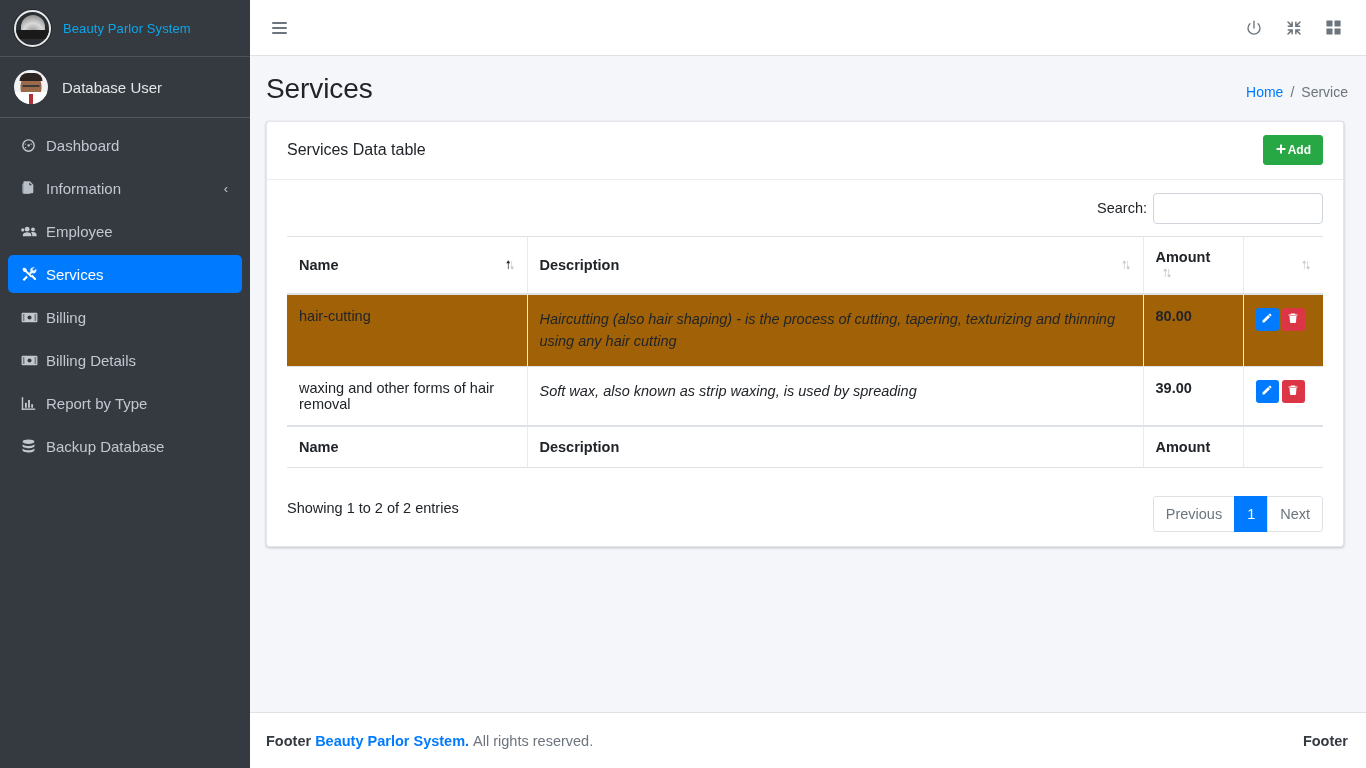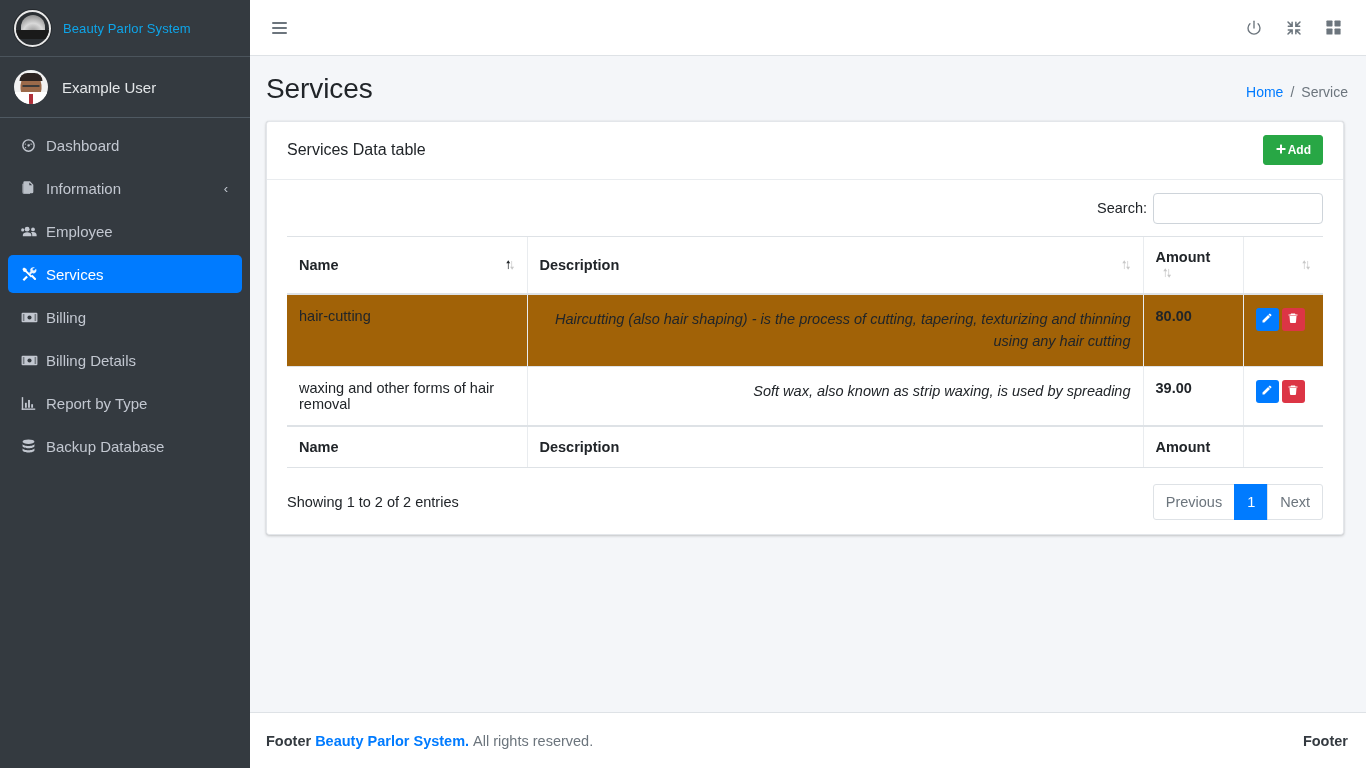--- a/index.html
+++ b/index.html
@@ -189,21 +189,21 @@
   table.dt thead th + th, table.dt tfoot th + th,
   table.dt tbody td + td { border-left: 1px solid #e9ecef; }
   table.dt tbody td {
     padding: 13px 12px; font-size: 14.5px; color: #212529;
     border-bottom: 1px solid #dee2e6; vertical-align: top;
   }
   table.dt tbody tr.odd td { background: #a16207; }
   .col-name { width: 240px; }
   .col-amount { width: 100px; }
   .col-actions { width: 80px; }
-  td.desc { font-style: italic; line-height: 1.55; text-align: right; }
+  td.desc { font-style: italic; line-height: 1.55; }
   td.amount { font-weight: bold; color: #0000cd; }
   .sort-ico {
     position: absolute; right: 10px; top: 50%;
     transform: translateY(-50%);
     display: inline-flex; gap: 0px;
   }
 
   .act-wrap { display: flex; gap: 3px; }
   .btn-sq {
     width: 23px; height: 23px; border-radius: 3px;
@@ -211,21 +211,21 @@
     cursor: pointer; border: none;
   }
   .btn-edit { background: #007bff; }
   .btn-del  { background: #dc3545; }
 
   .table-bottom {
     display: flex; align-items: center;
     padding-top: 16px;
   }
   .dt-info { font-size: 14.5px; color: #212529; }
-  .pagination { margin-left: auto; display: flex; }
+  .pagination { margin-left: auto; display: flex; margin-top: 12px; }
   .pg {
     min-width: 44px; height: 36px;
     display: flex; align-items: center; justify-content: center;
     border: 1px solid #dee2e6; margin-left: -1px;
     font-size: 14.5px; color: #6c757d; background: #fff;
     cursor: pointer; padding: 0 12px;
   }
   .pg:first-child { border-radius: 3px 0 0 3px; margin-left: 0; }
   .pg:last-child  { border-radius: 0 3px 3px 0; }
   .pg.current { background: #007bff; border-color: #007bff; color: #fff; min-width: 34px; padding: 0; }
@@ -254,21 +254,21 @@
   </div>
 
   <div class="user-panel">
     <div class="avatar">
       <div class="face"></div>
         <div class="hair"></div>
         <div class="eyes"></div>
       <div class="collar"></div>
         <div class="tie"></div>
     </div>
-    <div class="user-name">Example User</div>
+    <div class="user-name">Database User</div>
   </div>
 
   <nav class="nav">
 
     <div class="nav-item">
       <span class="nav-ico">
         <svg width="17" height="17" viewBox="0 0 24 24" fill="currentColor">
           <path d="M12 3a9 9 0 100 18 9 9 0 000-18zm0 2a7 7 0 110 14 7 7 0 010-14z"></path>
           <circle cx="12" cy="12" r="1.6"></circle>
             <path d="M12 12l4-3.5-3 4.5z"></path>

